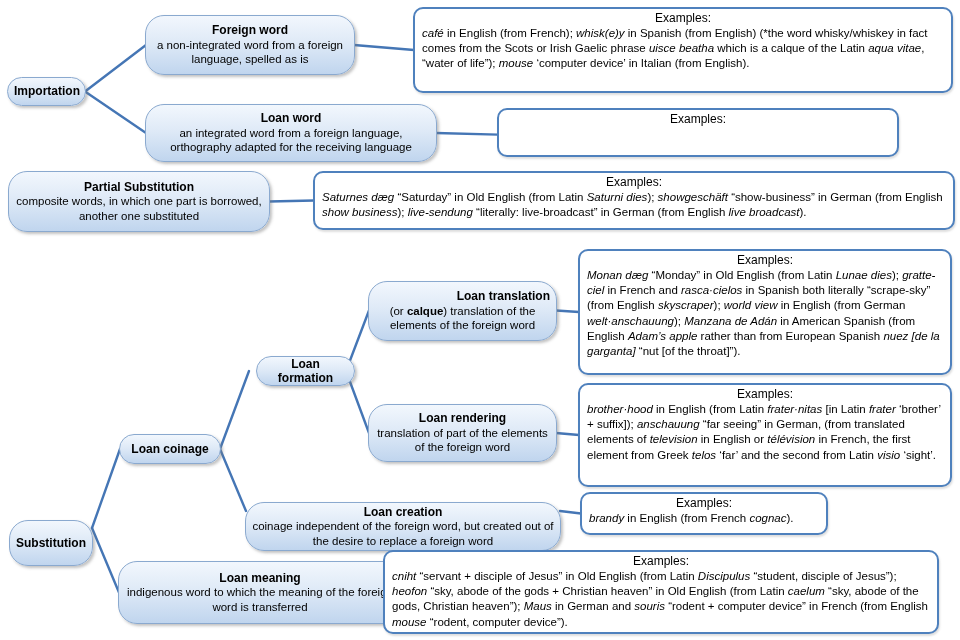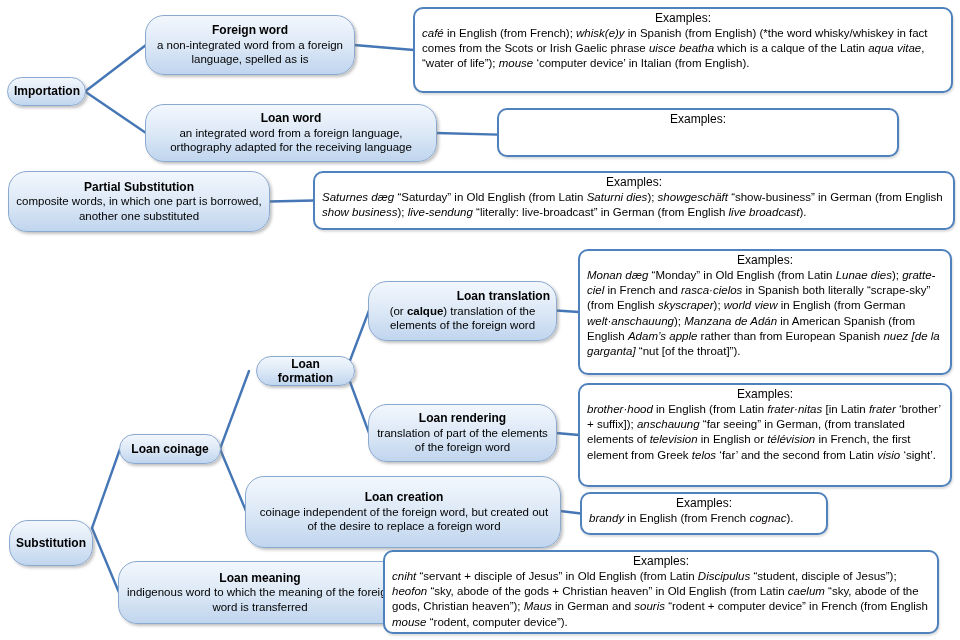--- a/index.html
+++ b/index.html
@@ -107,21 +107,21 @@
   <div class="node" style="left:368px;top:404px;width:189px;height:58px;">
     <div class="title">Loan rendering</div>
     <div class="desc">translation of part of the elements of the foreign word</div>
   </div>
 
   <div class="examples" style="left:578px;top:383px;width:374px;min-height:104px;">
     <div class="ex-label">Examples:</div>
     <div class="ex-body"><i>brother·hood</i> in English (from Latin <i>frater·nitas</i> [in Latin <i>frater</i> ‘brother’ + suffix]); <i>anschauung</i> “far seeing” in German, (from translated elements of <i>television</i> in English or <i>télévision</i> in French, the first element from Greek <i>telos</i> ‘far’ and the second from Latin <i>visio</i> ‘sight’.</div>
   </div>
 
-  <div class="node" style="left:245px;top:476px;width:316px;height:72px;padding-left:8px;">
+  <div class="node" style="left:245px;top:502px;width:316px;height:49px;">
     <div class="title">Loan creation</div>
     <div class="desc">coinage independent of the foreign word, but created out of the desire to replace a foreign word</div>
   </div>
 
   <div class="examples" style="left:580px;top:492px;width:248px;min-height:43px;">
     <div class="ex-label">Examples:</div>
     <div class="ex-body"><i>brandy</i> in English (from French <i>cognac</i>).</div>
   </div>
 
   <div class="node" style="left:118px;top:561px;width:284px;height:63px;">

